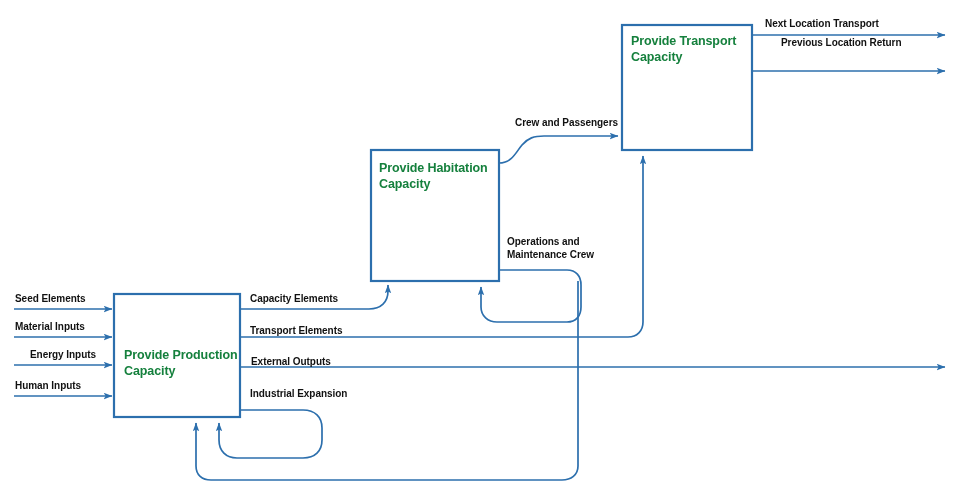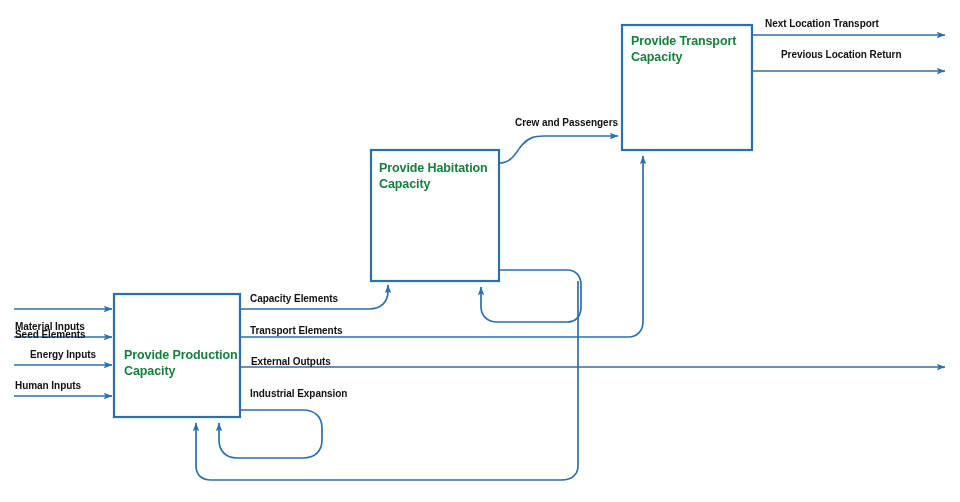--- a/index.html
+++ b/index.html
@@ -97,27 +97,29 @@
 
   <div class="proc-title" style="left:124px; top:301px; width:116px;margin-top:46px;">Provide Production
 Capacity</div>
 
   <div class="proc-title" style="left:379px; top:160px; width:120px;">Provide Habitation
 Capacity</div>
 
   <div class="proc-title" style="left:631px; top:33px; width:122px;">Provide Transport
 Capacity</div>
 
-  <div class="flow-label" style="left:15px; top:292px;margin-top:36px;">Seed Elements</div>
+  <div class="flow-label" style="left:15px; top:292px;">Seed Elements</div>
   <div class="flow-label" style="left:15px; top:320px;">Material Inputs</div>
   <div class="flow-label" style="left:30px; top:348px;">Energy Inputs</div>
   <div class="flow-label" style="left:15px; top:379px;">Human Inputs</div>
 
   <div class="flow-label" style="left:250px; top:292px;">Capacity Elements</div>
   <div class="flow-label" style="left:250px; top:324px;">Transport Elements</div>
   <div class="flow-label" style="left:251px; top:355px;">External Outputs</div>
   <div class="flow-label" style="left:250px; top:387px;">Industrial Expansion</div>
   <div class="flow-label" style="left:505px; top:116px;margin-left:10px;">Crew and Passengers</div>
+  <div class="flow-label" style="left:507px; top:235px;">Operations and
+Maintenance Crew</div>
 
   <div class="flow-label" style="left:765px; top:17px;">Next Location Transport</div>
-  <div class="flow-label" style="left:765px; top:48px;padding-left:16px;">Previous  Location Return</div>
+  <div class="flow-label" style="left:765px; top:36px;padding-left:16px;">Previous  Location Return</div>
 
 </div>
 
 </body></html>

